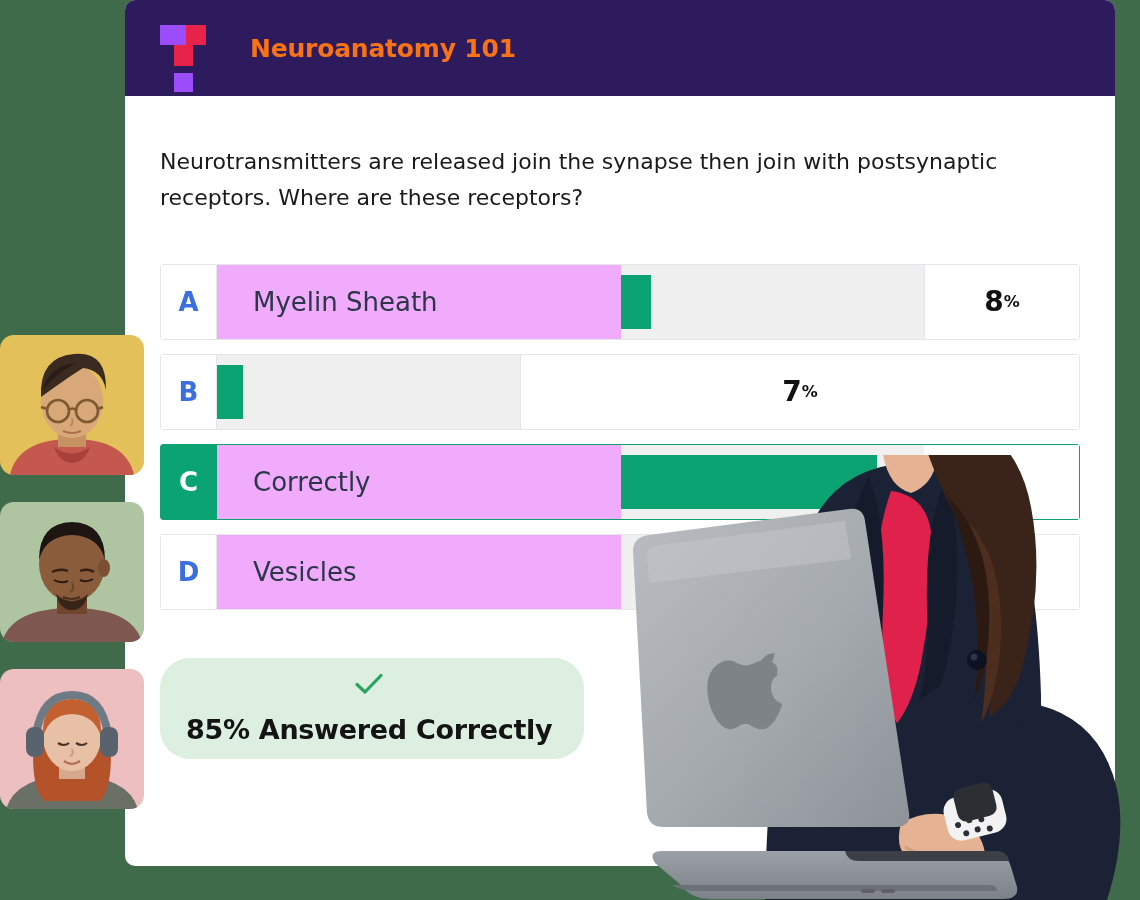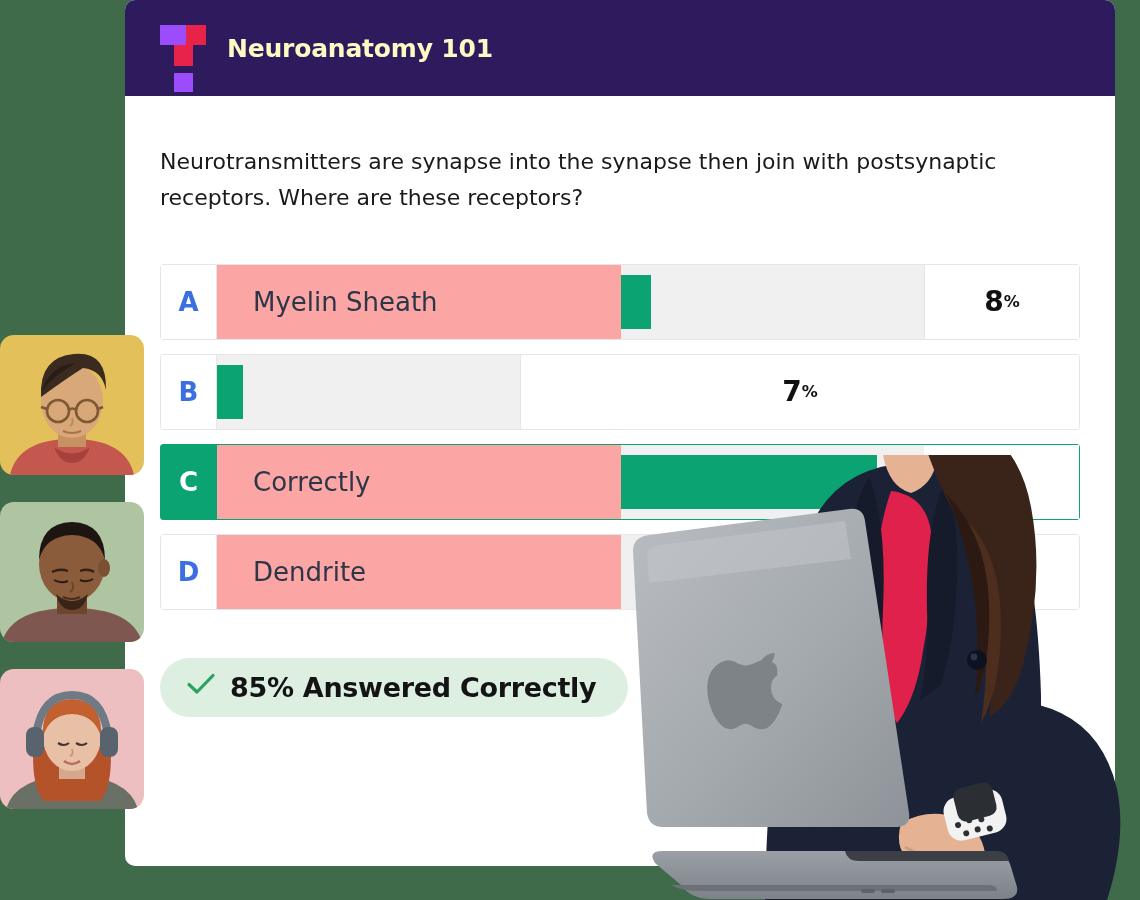--- a/index.html
+++ b/index.html
@@ -43,24 +43,24 @@
     height: 62px;
     flex: 0 0 auto;
   }
   .logo .blk { position: absolute; }
   .logo .blk-top-left   { left: 0px;  top: 8px;  width: 26px; height: 20px; background: #9b4dfb; }
   .logo .blk-top-right  { left: 26px; top: 8px;  width: 20px; height: 20px; background: #e8234a; }
   .logo .blk-stem       { left: 14px; top: 28px; width: 19px; height: 21px; background: #e8234a; }
   .logo .blk-bottom     { left: 14px; top: 56px; width: 19px; height: 19px; background: #9b4dfb; }
 
   .card-title {
-    color: #fef9c3;
+    color: #f97316;
     font-size: 25px;
     font-weight: bold;
-    margin-left: 17px;
+    margin-left: 40px;
     letter-spacing: -0.2px;
   }
 
   .card-body {
     padding: 48px 35px 0 35px;
   }
 
   .question {
     font-size: 22px;
     line-height: 36px;
@@ -108,21 +108,21 @@
     border-right: 1px solid #0ba371;
   }
 
   .answer-text {
     flex: 0 0 404px;
     display: flex;
     align-items: center;
     padding-left: 36px;
     font-size: 26px;
     color: #2b3647;
-    background: #fca5a5;
+    background: #f0abfc;
   }
 
   .bar-track {
     flex: 0 0 303px;
     background: #f0f0f0;
     display: flex;
     align-items: center;
     position: relative;
   }
   .bar-fill {
@@ -151,26 +151,27 @@
     font-weight: bold;
     color: #111111;
     vertical-align: super;
     line-height: 1;
   }
 
   
   .badge {
     margin-top: 48px;
     display: inline-flex;
-    align-items: flex-start;
+    align-items: center;
     gap: 14px;
     background: #dcefe1;
     border-radius: 30px;
     padding: 14px 32px 14px 26px;
     width: fit-content;
+    flex-direction: column;
   }
   .badge-check { display: block; }
   .badge-text {
     font-size: 27px;
     font-weight: bold;
     color: #141414;
     letter-spacing: -0.3px;
   }
 
   
@@ -211,21 +212,21 @@
       <span class="blk blk-top-left"></span>
       <span class="blk blk-top-right"></span>
       <span class="blk blk-stem"></span>
       <span class="blk blk-bottom"></span>
     </div>
     <div class="card-title">Neuroanatomy 101</div>
   </div>
 
   <div class="card-body">
 
-    <div class="question">Neurotransmitters are synapse into the synapse then join with postsynaptic receptors. Where are these receptors?</div>
+    <div class="question">Neurotransmitters are released join the synapse then join with postsynaptic receptors. Where are these receptors?</div>
 
     <div class="answers">
 
       <div class="answer-row">
         <div class="letter-box">A</div>
         <div class="answer-text">Myelin Sheath</div>
         <div class="bar-track">
           <div class="bar-fill" style="width:30px"></div>
         </div>
         <div class="pct-cell">
@@ -252,21 +253,21 @@
           <div class="bar-fill" style="width:256px"></div>
         </div>
         <div class="pct-cell">
           <span class="pct-value"></span>
             <span class="pct-sign"></span>
         </div>
       </div>
 
       <div class="answer-row">
         <div class="letter-box">D</div>
-        <div class="answer-text">Dendrite</div>
+        <div class="answer-text">Vesicles</div>
         <div class="bar-track">
           <div class="bar-fill" style="width:0px"></div>
         </div>
         <div class="pct-cell">
           <span class="pct-value"></span>
             <span class="pct-sign"></span>
         </div>
       </div>
 
     </div>

